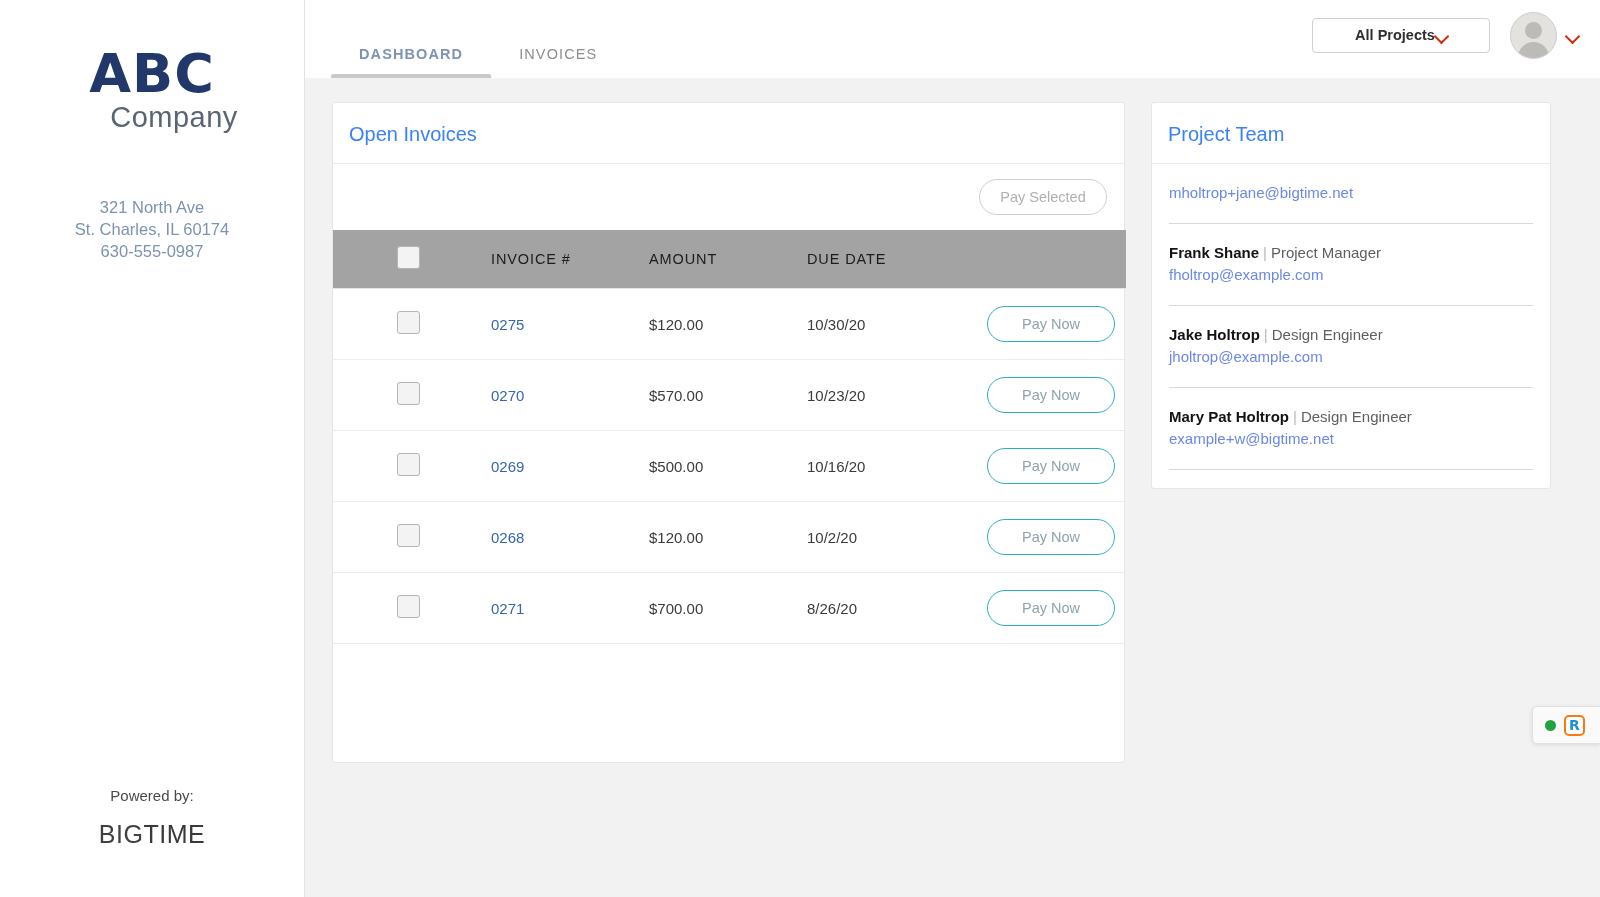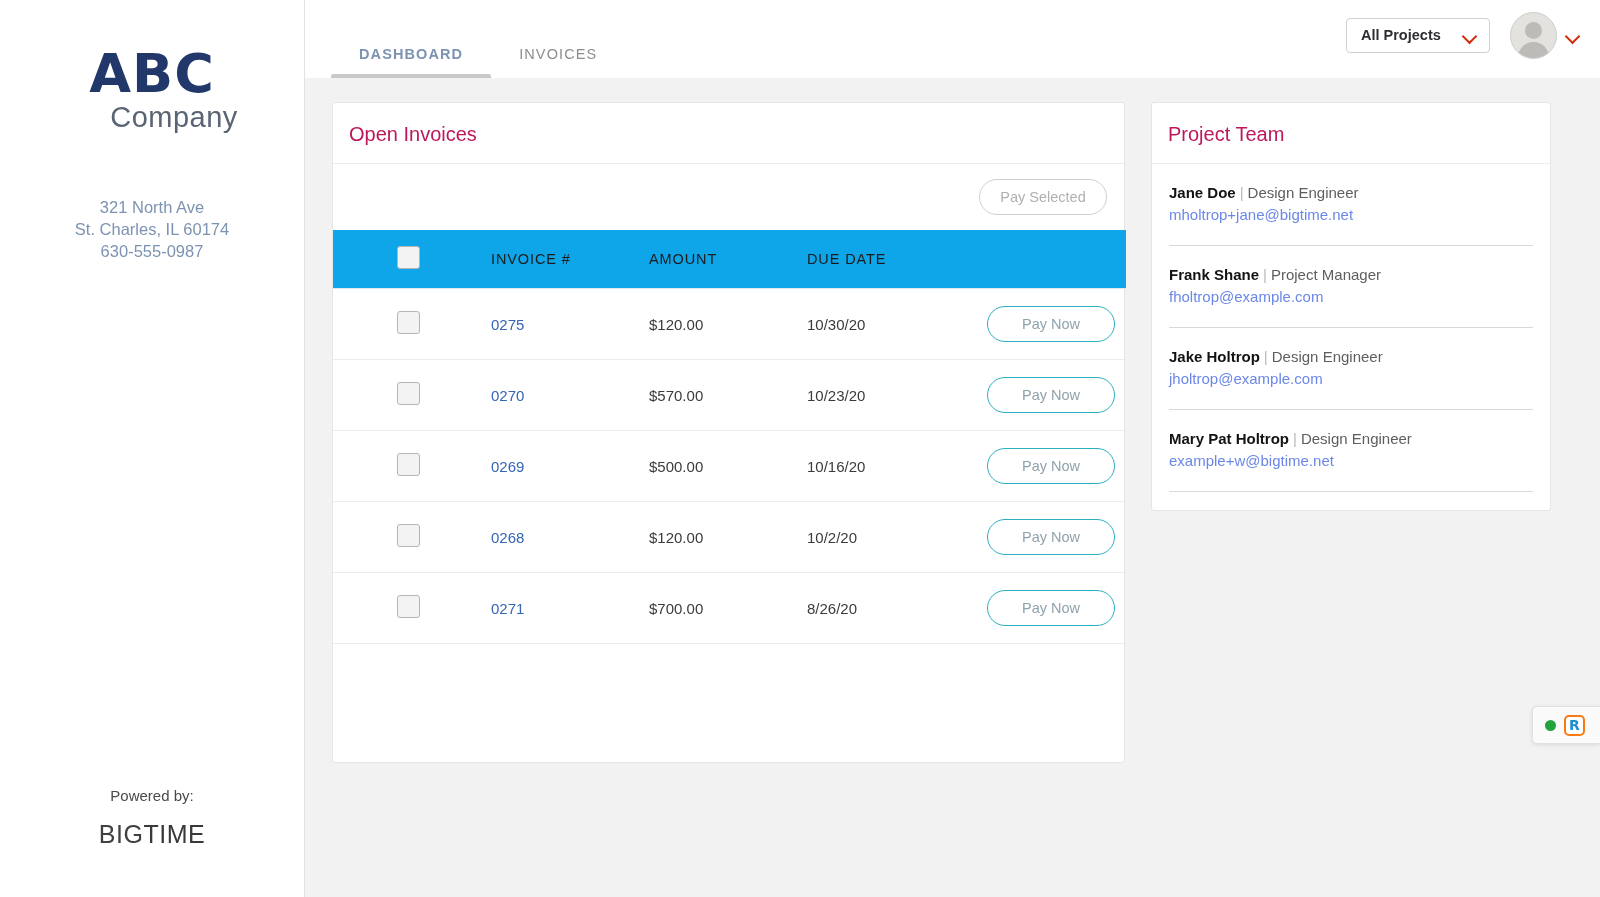--- a/index.html
+++ b/index.html
@@ -115,28 +115,28 @@
   #topbar-right {
     position: absolute;
     right: 20px;
     top: 12px;
     display: flex;
     align-items: center;
     gap: 20px;
   }
 
   #project-select {
-    width: 144px;
+    width: 178px;
     height: 35px;
     border: 1px solid #d0d0d0;
     border-radius: 4px;
     background: #fff;
     display: flex;
     align-items: center;
-    justify-content: space-between;
+    justify-content: center;
     padding: 0 12px 1px 14px;
     cursor: pointer;
   }
   #project-select .sel-label {
     font-size: 14.5px;
     font-weight: bold;
     color: #2f2f33;
   }
   .chev {
     width: 14px; height: 9px;
@@ -195,21 +195,21 @@
     position: absolute;
     left: 27px; top: 24px;
     width: 793px;
     height: 661px;
     background: #ffffff;
     border: 1px solid #e6e6e6;
     border-radius: 3px;
   }
   .card-title {
     font-size: 20px;
-    color: #be185d;
+    color: #3b82f6;
     padding: 20px 0 0 16px;
     font-weight: normal;
     font-family: "Liberation Sans", sans-serif;
   }
   #invoices-card .card-title { border-bottom: 1px solid #ececec; padding-bottom: 17px; }
 
   #pay-selected-row {
     height: 66px;
     display: flex;
     align-items: center;
@@ -226,21 +226,21 @@
     font-size: 14.5px;
     font-family: "Liberation Sans", sans-serif;
     cursor: default;
   }
 
   table#invoice-table {
     width: 100%;
     border-collapse: collapse;
     table-layout: fixed;
   }
-  table#invoice-table thead tr { background: #0ea5e9; }
+  table#invoice-table thead tr { background: #a3a3a3; }
   table#invoice-table th {
     text-align: left;
     font-size: 14.5px;
     font-weight: normal;
     letter-spacing: 0.9px;
     color: #1c1c1c;
     padding: 16px 0;
     height: 49px;
   }
   table#invoice-table td {
@@ -462,23 +462,20 @@
       </tbody>
     </table>
   </div>
 
   <div id="team-card">
     <div class="card-title">Project Team</div>
 
     <div class="team-list">
 
       <div class="team-member">
-        <div class="member-head">
-          <span class="member-name">Jane Doe</span><span class="member-sep">|</span><span class="member-role">Design Engineer</span>
-        </div>
         <a class="member-email">mholtrop+jane@bigtime.net</a>
         <div class="member-div"></div>
       </div>
 
       <div class="team-member">
         <div class="member-head">
           <span class="member-name">Frank Shane</span><span class="member-sep">|</span><span class="member-role">Project Manager</span>
         </div>
         <a class="member-email">fholtrop@example.com</a>
         <div class="member-div"></div>

